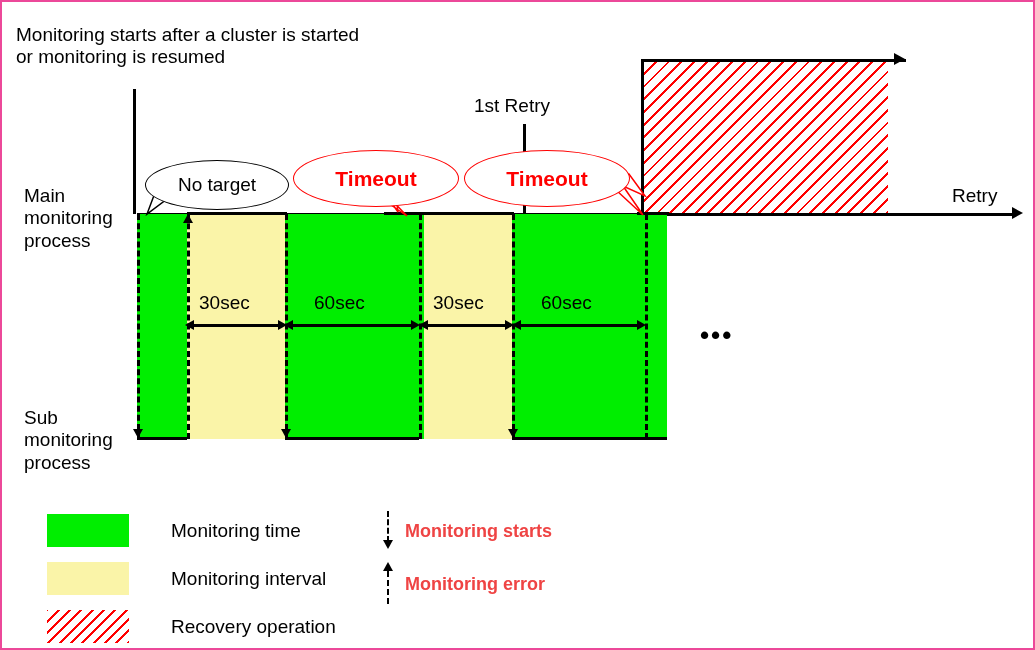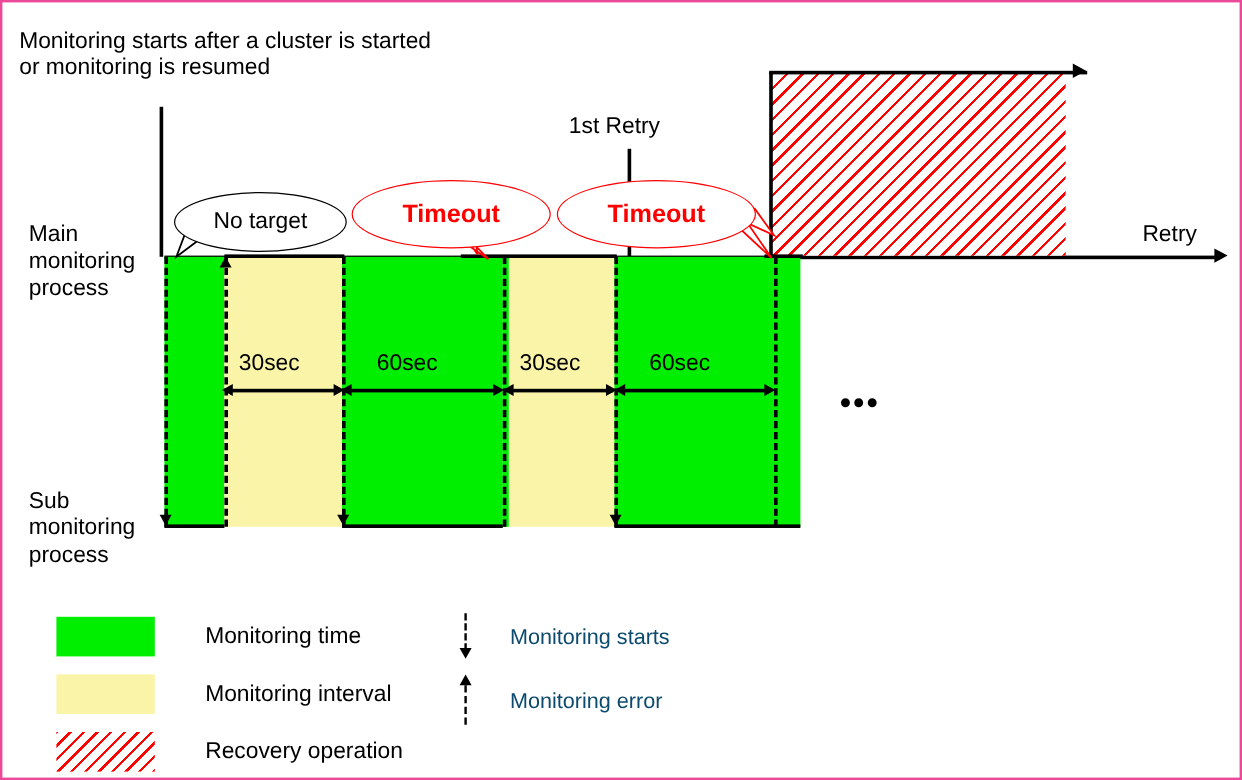--- a/index.html
+++ b/index.html
@@ -81,21 +81,21 @@
   #dots{left:698px;top:318px;font-size:26px;font-weight:bold;letter-spacing:2px;color:#000;}
 
   
   #legend{left:45px;top:512px;}
   .leg-row{position:absolute;display:flex;align-items:center;}
   .swatch{width:82px;height:33px;box-sizing:border-box;}
   .swatch.green{background:#00ee00;}
   .swatch.yellow{background:#faf4a8;}
   .swatch.hatch{background:repeating-linear-gradient(-45deg,#ff0000 0px,#ff0000 2px,#ffffff 2px,#ffffff 8px);}
   .leg-text{font-size:19px;color:#000;margin-left:42px;white-space:nowrap;}
-  .leg-text2{font-size:18px;color:#0c4a6e;margin-left:26px;white-space:nowrap;}
+  .leg-text2{font-size:18px;color:#ef4444;margin-left:6px;white-space:nowrap;font-weight:bold;}
 </style>
 </head>
 <body>
 
 <div id="stage">
 
   <div class="abs txt" id="headline">Monitoring starts after a cluster is started
 or monitoring is resumed</div>
 
   <div class="abs" id="start-vline"></div>

